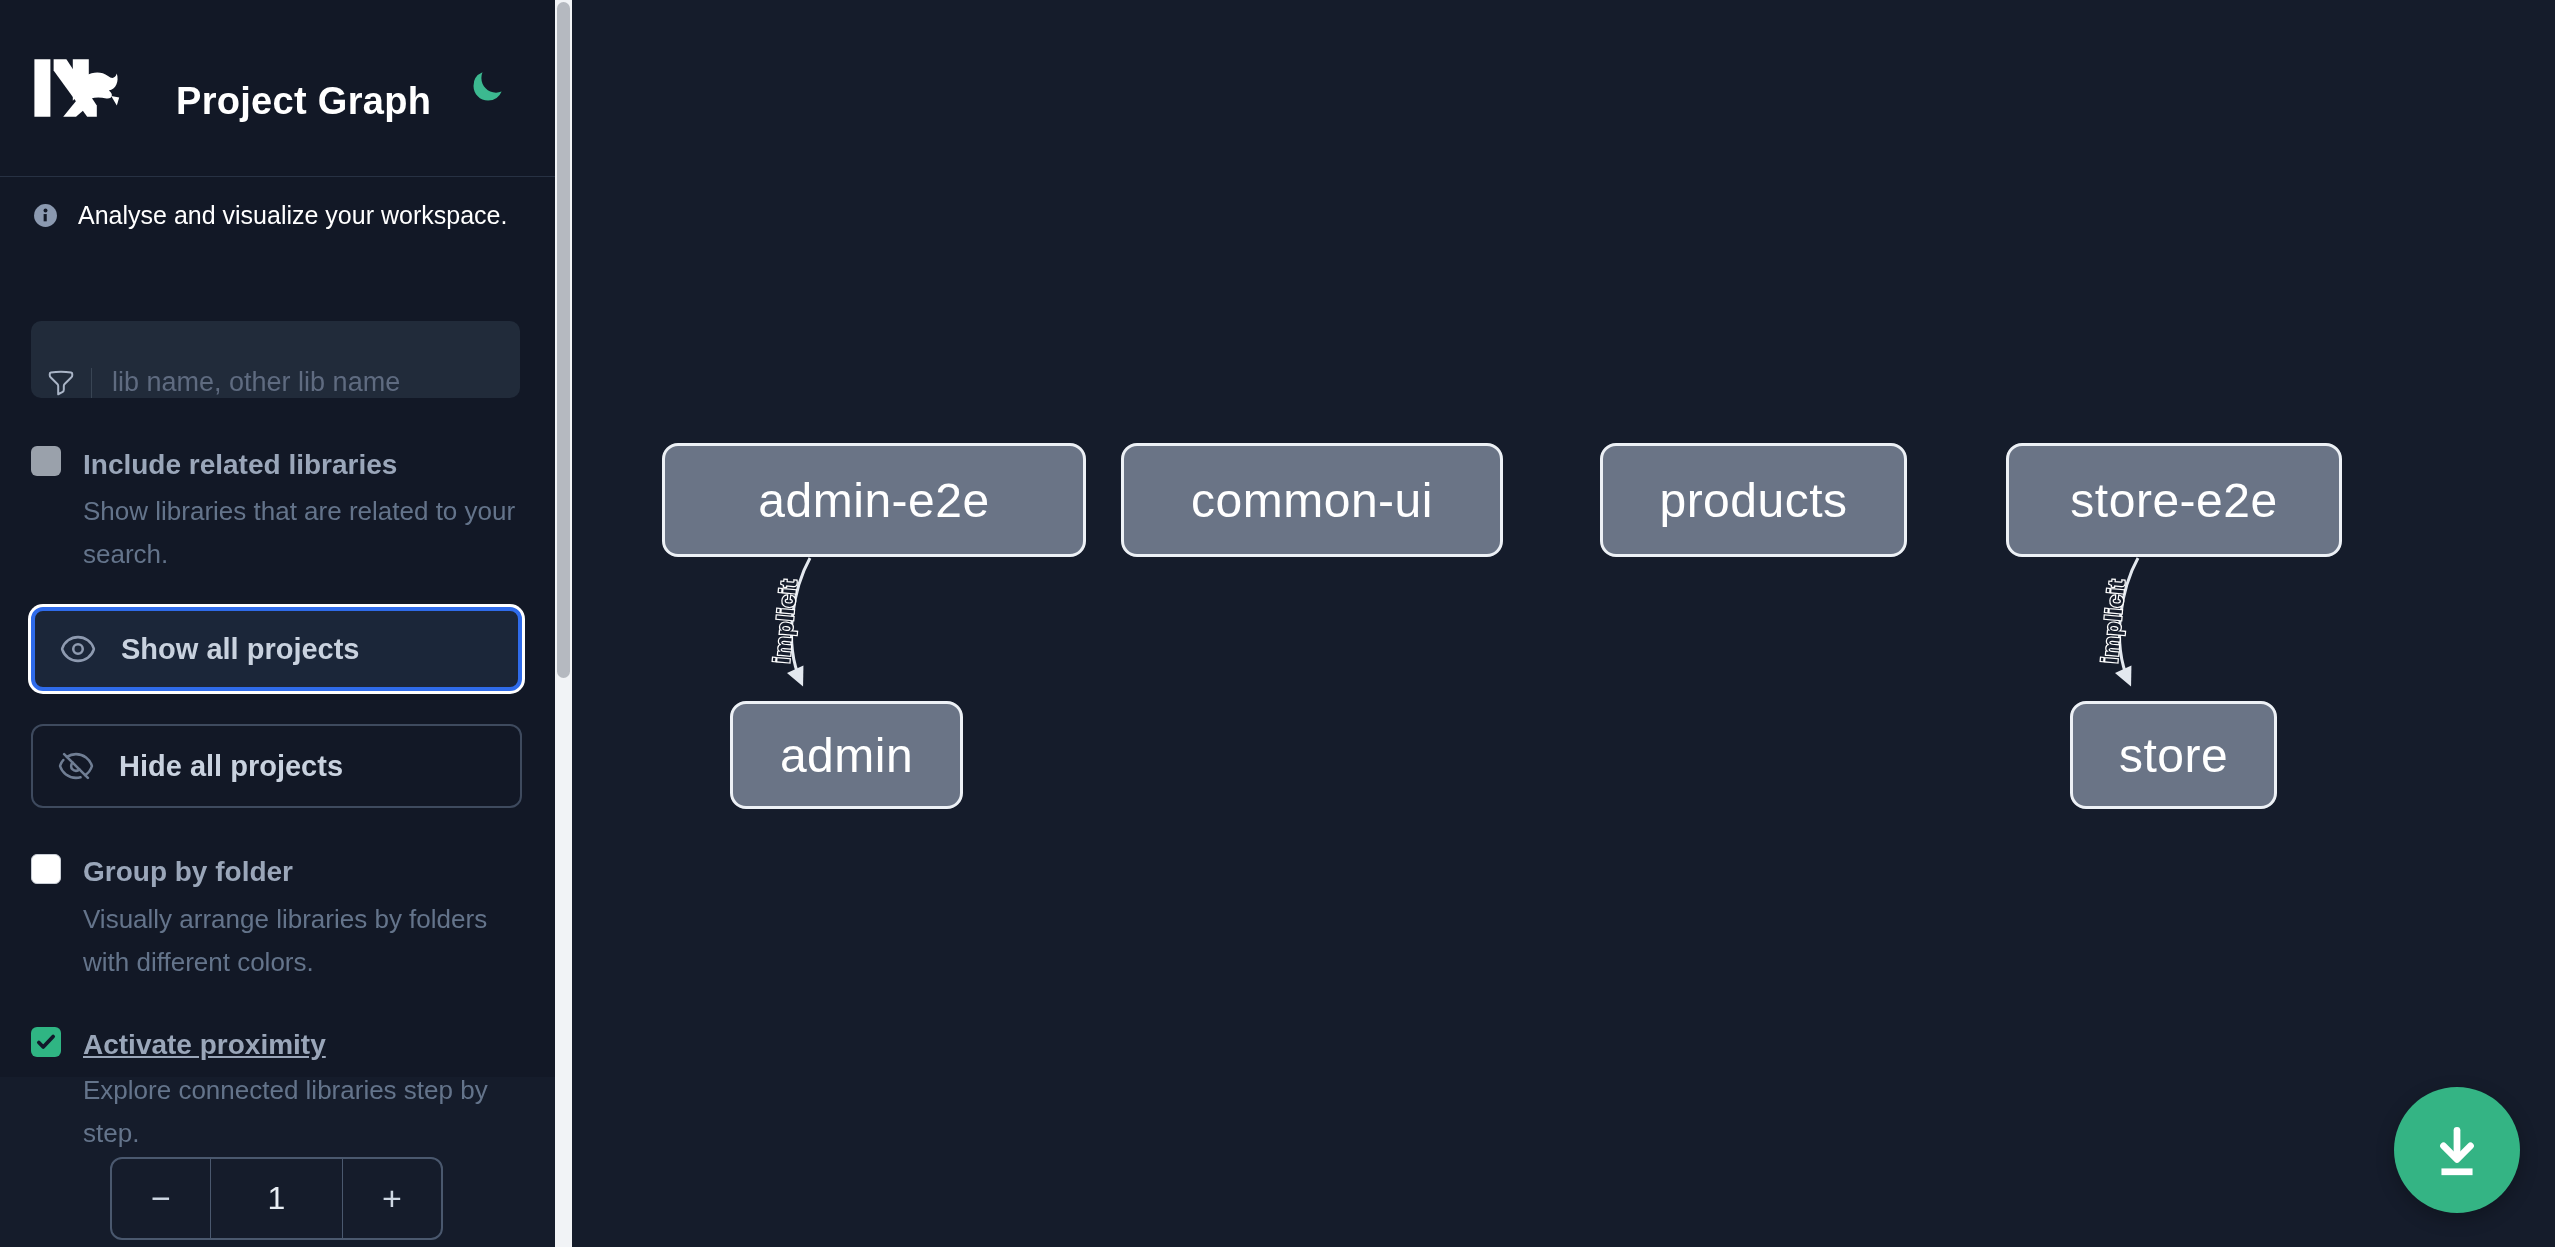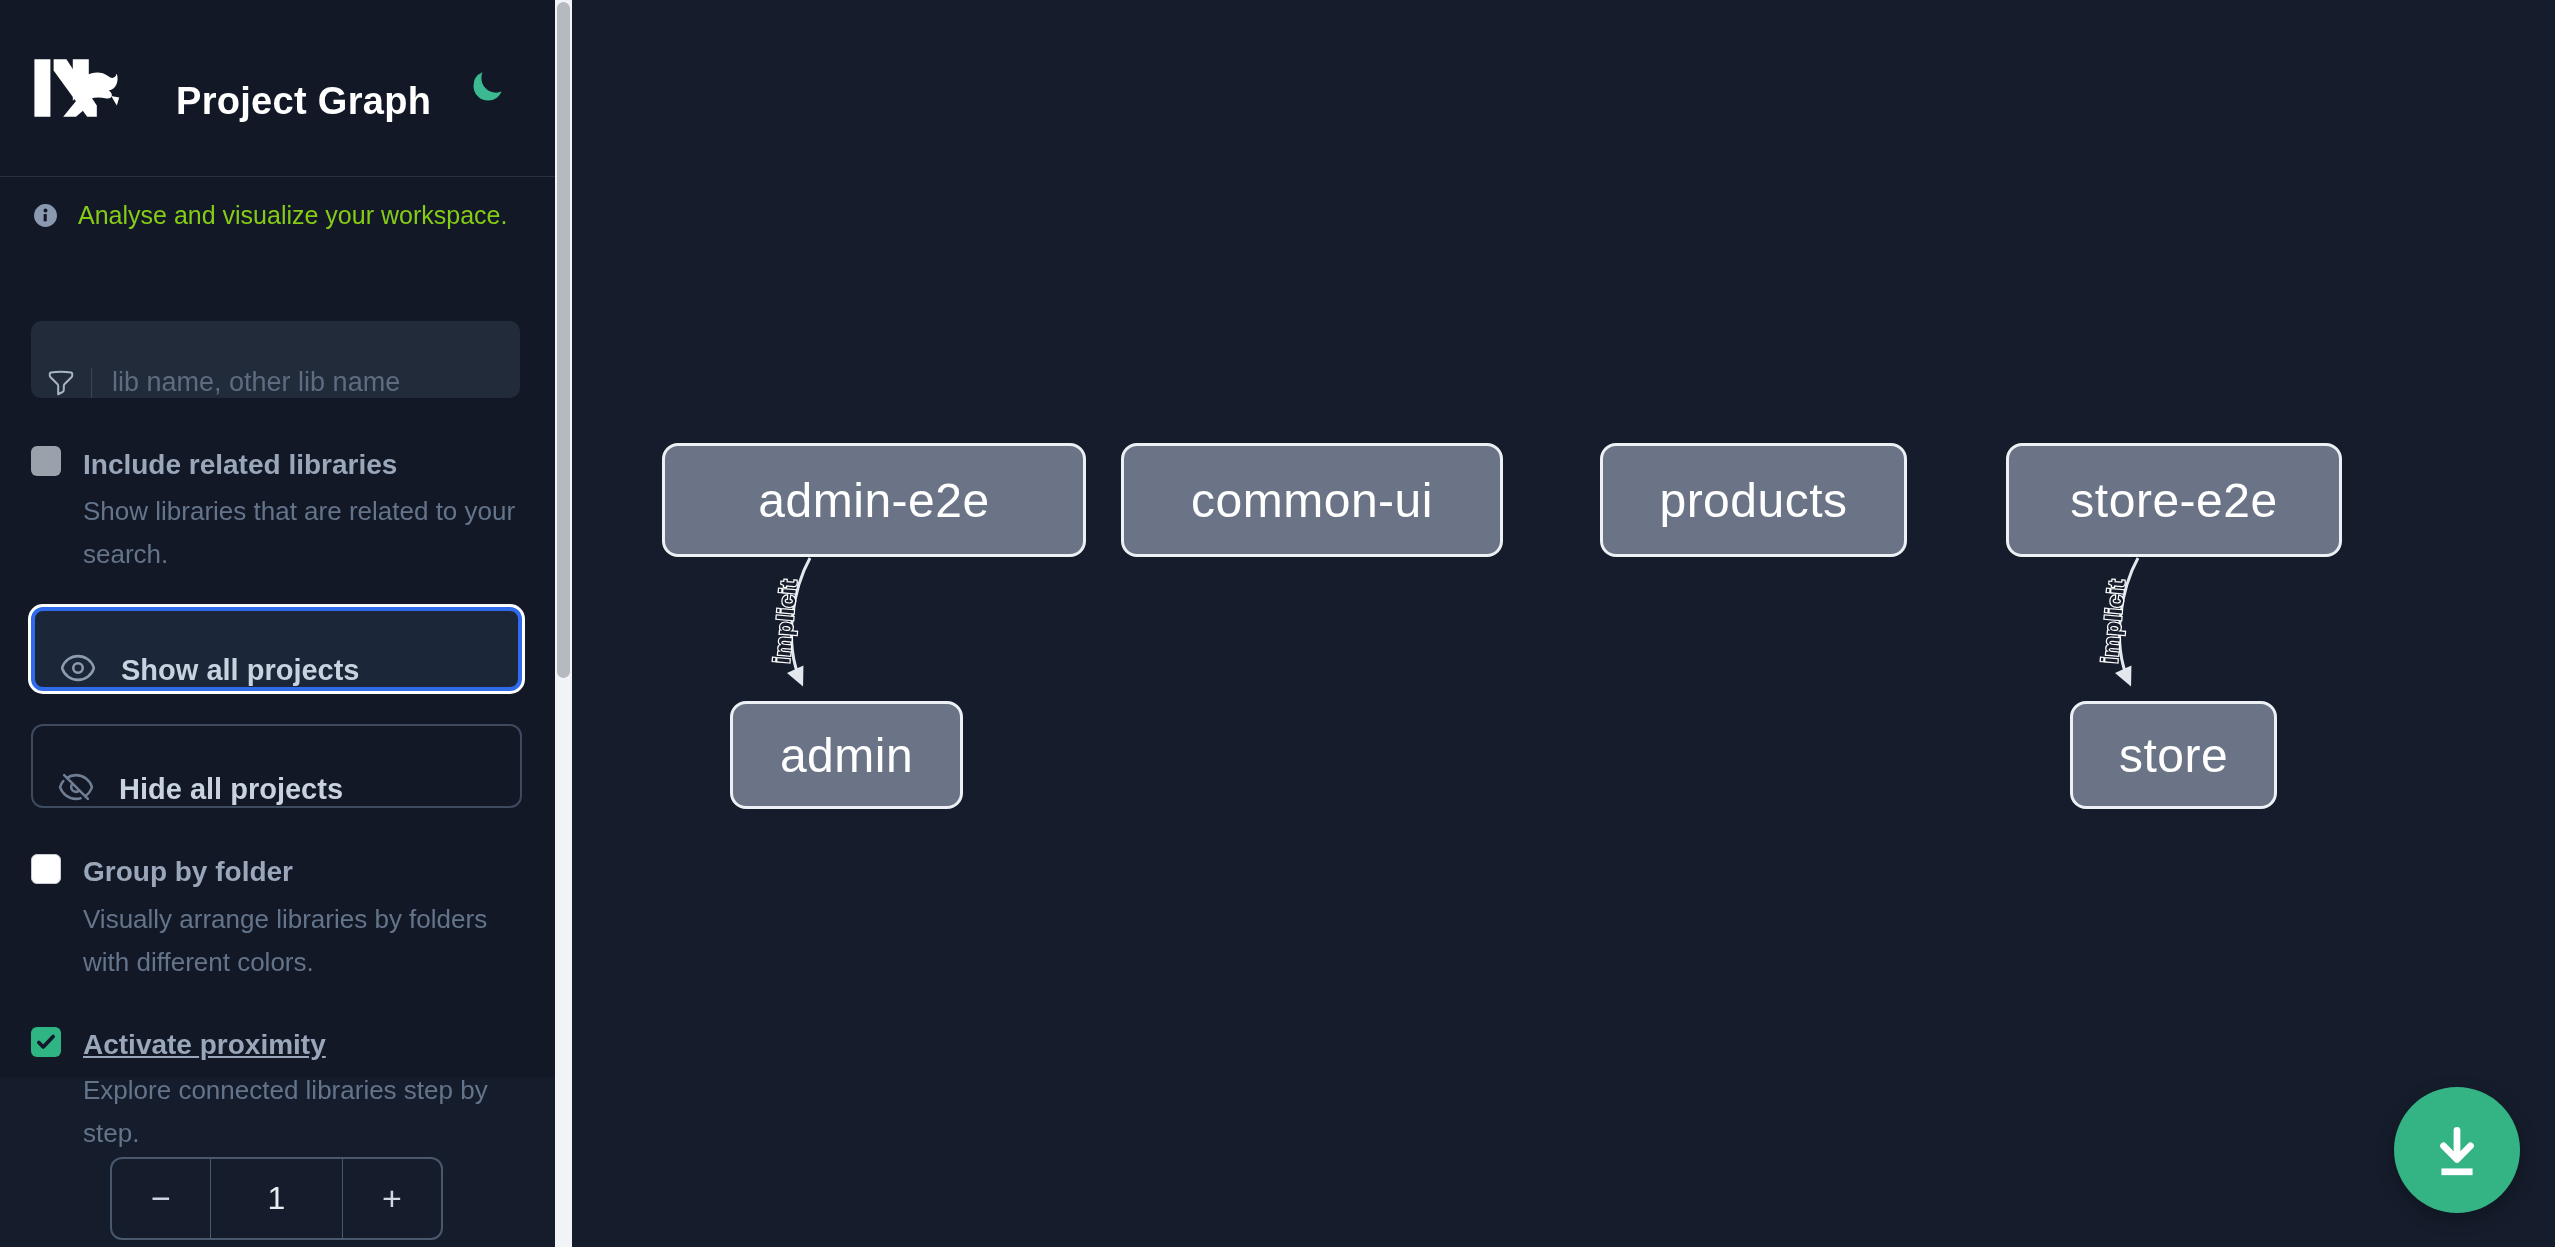--- a/index.html
+++ b/index.html
@@ -7,39 +7,39 @@
               font-family:"Liberation Sans", sans-serif; }
 
   
   #sidebar { position:absolute; left:0; top:0; width:555px; height:1077px; background:#121826; }
   #header { position:absolute; left:0; top:0; width:555px; height:177px; border-bottom:1px solid #273143; }
   #logo { position:absolute; left:28px; top:48px; width:96px; height:80px; }
   #title { position:absolute; left:176px; top:80px; font-size:38px; font-weight:700; color:#ffffff; letter-spacing:.3px; }
   #theme-toggle { position:absolute; left:466px; top:67px; width:42px; height:42px; background:none; border:none; cursor:pointer; }
 
   #tagline-row { position:absolute; left:33px; top:201px; display:flex; align-items:center; gap:20px; }
-  #tagline-row .txt { font-size:25px; color:#84cc16; }
+  #tagline-row .txt { font-size:25px; color:#ffffff; }
 
   #filter-box { position:absolute; left:31px; top:321px; width:489px; height:77px; background:#212b3a;
                 border-radius:10px; display:flex; align-items:flex-end; overflow:hidden; }
   #filter-box .icon-cell { width:61px; display:flex; align-items:center; justify-content:center;
                            border-right:1px solid #394554; }
   #filter-input { flex:1; background:transparent; border:none; outline:none; color:#e2e8f0;
                   font-size:27px; padding:0 20px; font-family:"Liberation Sans", sans-serif; }
   #filter-input::placeholder { color:#5f6b80; }
 
   .cb { position:absolute; left:31px; width:30px; height:30px; border-radius:6px; cursor:pointer; }
   .cb.gray  { background:#9aa1ab; }
   .cb.white { background:#ffffff; border:1px solid #c7ccd4; }
   .cb.green { background:#2fb583; display:flex; align-items:center; justify-content:center; }
   .opt-label { position:absolute; left:83px; font-size:28px; font-weight:700; color:#9aa6b9; cursor:pointer; }
   .opt-desc  { position:absolute; left:83px; width:442px; font-size:26px; line-height:43px; color:#64748b; }
 
   .side-btn { position:absolute; left:31px; width:491px; height:84px; border-radius:12px;
-              display:flex; align-items:flex-end; gap:24px; padding-left:24px; cursor:pointer;
+              display:flex; align-items:center; gap:24px; padding-left:24px; cursor:pointer;
               background:transparent; border:2px solid #3e4a5e; }
   .side-btn .lbl { font-size:29px; font-weight:600; color:#c9d2df; }
   #show-all-btn { top:607px; background:#1b2639; border:4px solid #2f6bea; box-shadow:0 0 0 3px #ffffff; }
   #hide-all-btn { top:724px; }
 
   #stepper { position:absolute; left:110px; top:1157px; width:333px; height:83px;
              border:2px solid #4a586e; border-radius:12px; display:flex; }
   #stepper .cell { display:flex; align-items:center; justify-content:center; color:#cfd8e3; font-size:34px; }
   #stepper .btn { width:98px; cursor:pointer; background:transparent; border:none; color:#cfd8e3; font-size:34px; }
   #stepper .val { flex:1; border-left:1px solid #4a586e; border-right:1px solid #4a586e;

